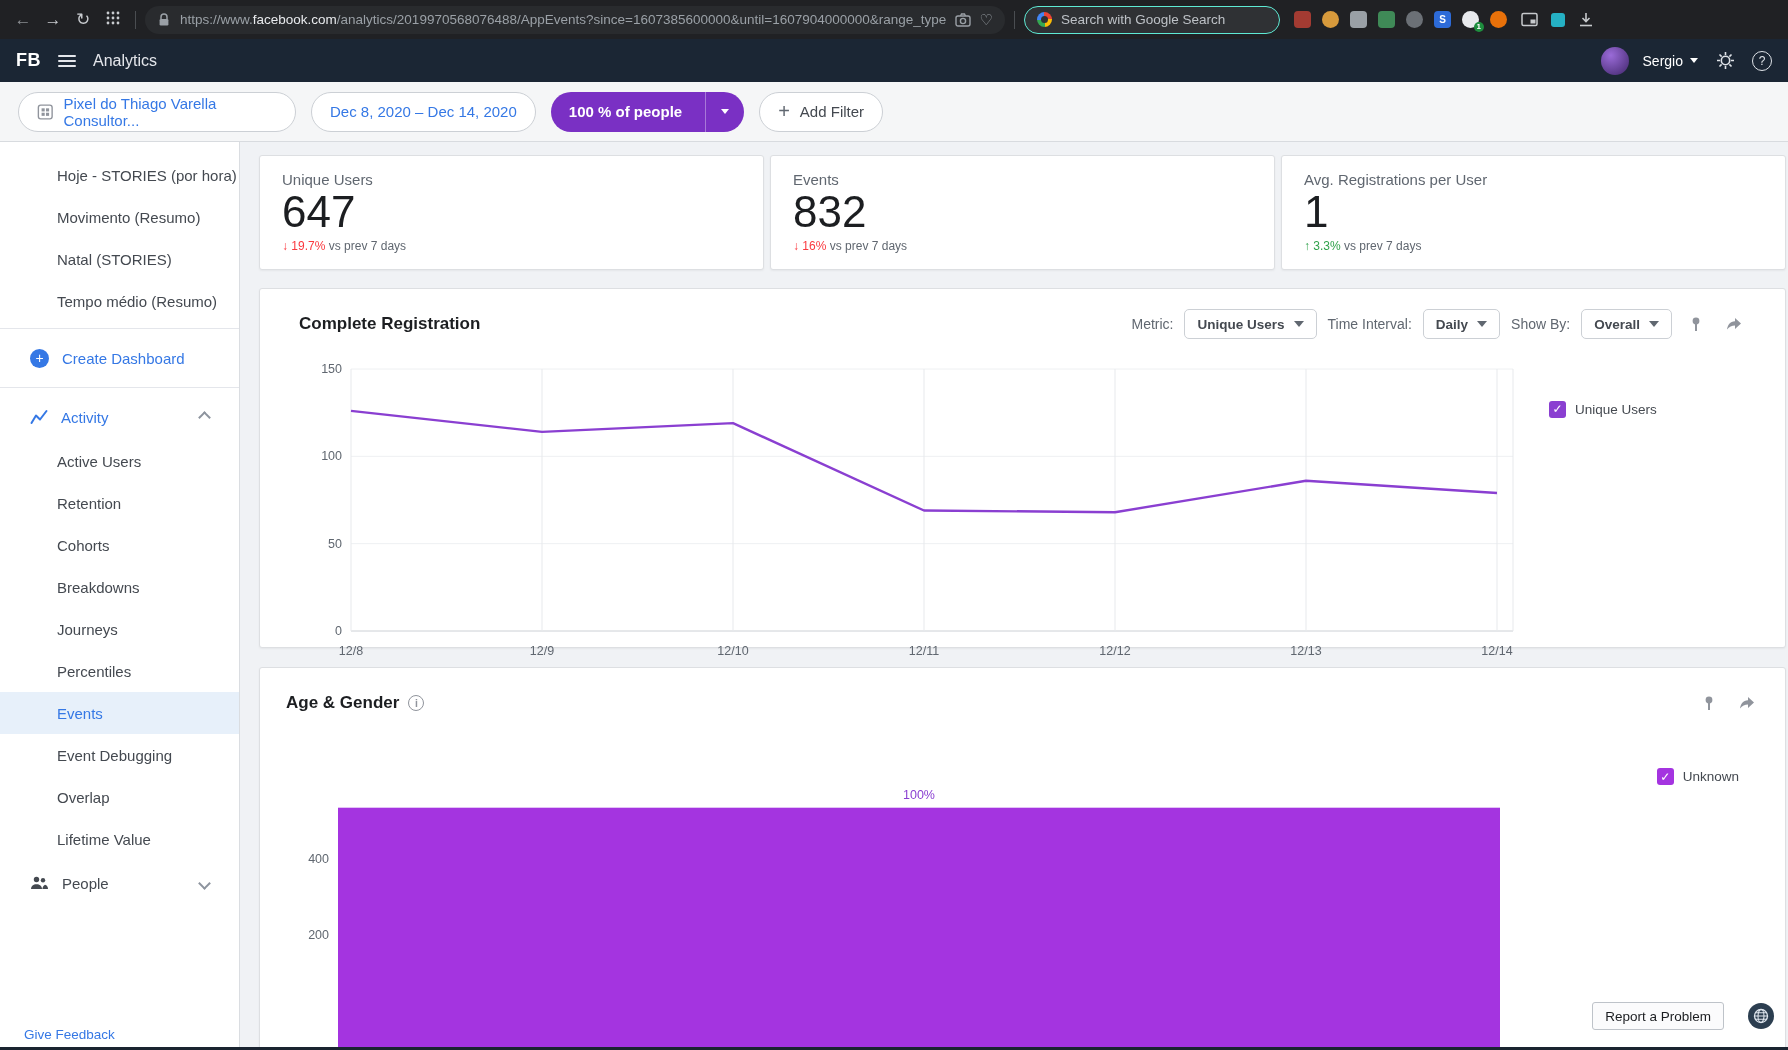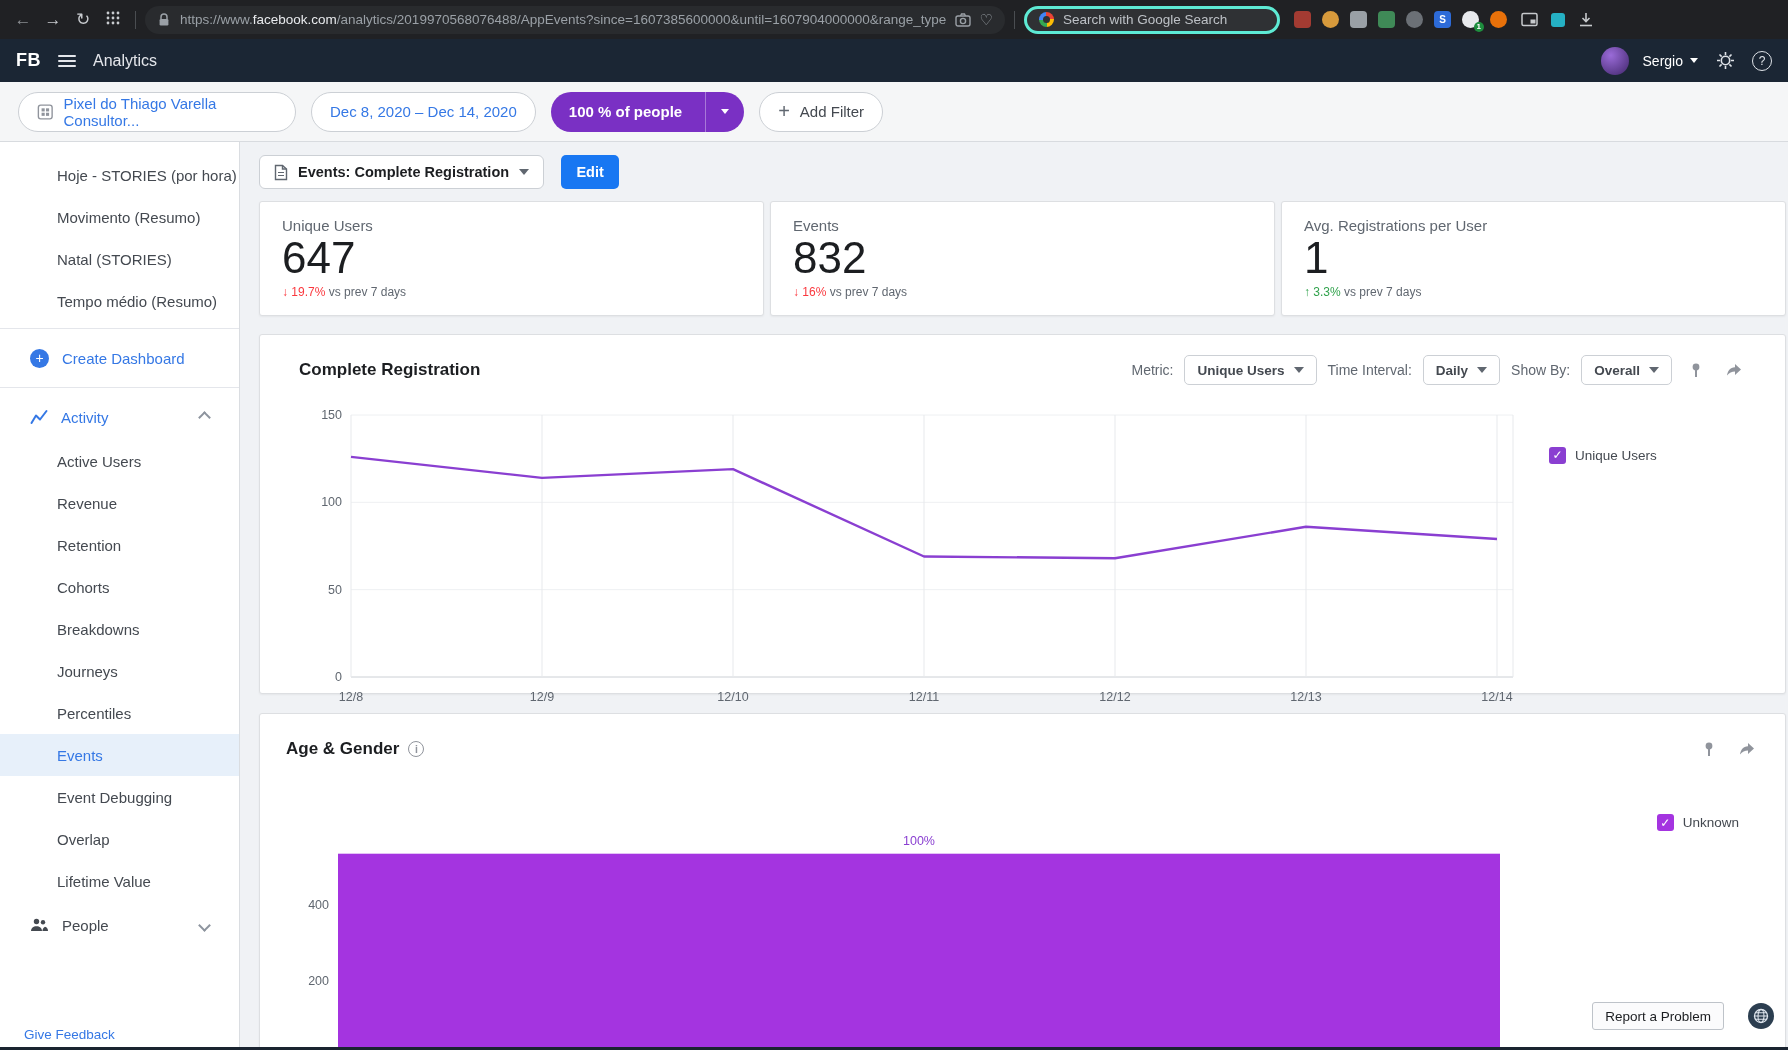--- a/index.html
+++ b/index.html
@@ -7,21 +7,21 @@
 
 
 .browser{height:39px;background:#202124;display:flex;align-items:center;padding:0 10px;gap:4px}
 .bicon{color:#c8cbcf;font-size:17px;width:26px;text-align:center;cursor:pointer;flex:0 0 auto}
 .bicon.back{color:#8a8d91}
 .vdiv{width:1px;height:18px;background:#4a4d51;margin:0 5px;flex:0 0 auto}
 .omnibox{flex:0 0 860px;height:28px;background:#292b2e;border-radius:14px;display:flex;align-items:center;padding:0 12px;gap:9px;overflow:hidden;white-space:nowrap}
 .url{flex:1;overflow:hidden;white-space:nowrap;color:#9aa0a6;font-size:13.5px}
 .url b{color:#e8eaed;font-weight:400}
 .heart{color:#9aa0a6;font-size:15px}
-.gsearch{width:256px;height:28px;background:#2f3134;border:3px solid #5eead4;border-radius:14px;display:flex;align-items:center;gap:9px;padding:0 12px;color:#bdc1c6;font-size:13.5px;flex:0 0 auto}
+.gsearch{width:256px;height:28px;background:#2f3134;border:1px solid #5eead4;border-radius:14px;display:flex;align-items:center;gap:9px;padding:0 12px;color:#bdc1c6;font-size:13.5px;flex:0 0 auto}
 .gicon{width:15px;height:15px;border-radius:50%;background:conic-gradient(#ea4335 0 25%,#fbbc05 25% 50%,#34a853 50% 75%,#4285f4 75% 100%);position:relative;flex:0 0 auto}
 .gicon::after{content:"";position:absolute;inset:4px;background:#2f3134;border-radius:50%}
 .ext-row{display:flex;align-items:center;gap:11px;margin-left:10px}
 .ext-dot{width:17px;height:17px;border-radius:4px;position:relative;display:flex;align-items:center;justify-content:center;font-size:10px;color:#fff;font-weight:bold;cursor:pointer;flex:0 0 auto}
 .badge{position:absolute;right:-5px;bottom:-4px;background:#1e8e3e;color:#fff;font-size:8px;border-radius:6px;padding:0 3px;line-height:10px}
 .right-icons{display:flex;gap:12px;margin-left:10px;align-items:center}
 .right-icons svg{cursor:pointer}
 
 
 .fbheader{height:43px;background:#1b2634;display:flex;align-items:center;padding:0 16px;color:#fff}
@@ -233,21 +233,20 @@
     <div class="divider"></div>
     <div class="side-head blue-head">
       <svg width="18" height="16" viewBox="0 0 18 16">
         <polyline points="1.5,14 6,6.5 10,10.5 16.5,2" fill="none" stroke="#3578e5" stroke-width="2" stroke-linejoin="round" stroke-linecap="round"></polyline>
       </svg>
       <span>Activity</span>
       <span class="chev up"></span>
     </div>
     <div id="activity-list">
         <div class="side-item">Active Users</div>
-        <div class="side-item">Revenue</div>
         <div class="side-item">Retention</div>
         <div class="side-item">Cohorts</div>
         <div class="side-item">Breakdowns</div>
         <div class="side-item">Journeys</div>
         <div class="side-item">Percentiles</div>
         <div class="side-item selected">Events</div>
         <div class="side-item">Event Debugging</div>
         <div class="side-item">Overlap</div>
         <div class="side-item">Lifetime Value</div>
       </div>
@@ -261,32 +260,20 @@
         </g>
       </svg>
       <span>People</span>
       <span class="chev down"></span>
     </div>
     <span class="feedback">Give Feedback</span>
   </div>
 
   <div class="main">
 
-    <div class="events-row">
-      <div class="event-pill">
-        <svg width="14" height="17" viewBox="0 0 14 17">
-          <path d="M1.5 1.5h7L12.5 5v10.5h-11z" fill="none" stroke="#606770" stroke-width="1.4"></path>
-          <path d="M8.5 1.5V5H12.5" fill="none" stroke="#606770" stroke-width="1.4"></path>
-          <path d="M4 8.5h6M4 11.5h6" stroke="#606770" stroke-width="1.2"></path>
-        </svg>
-        <span>Events: Complete Registration</span>
-        <span class="caret-dark"></span>
-      </div>
-      <div class="edit-btn">Edit</div>
-    </div>
 
     <div class="stats-row">
       <div class="stat-card">
         <div class="stat-label">Unique Users</div>
         <div class="stat-value">647</div>
         <div class="stat-delta"><span class="delta down">↓ 19.7%</span> <span class="suffix">vs prev 7 days</span></div>
       </div>
       <div class="stat-card">
         <div class="stat-label">Events</div>
         <div class="stat-value">832</div>

